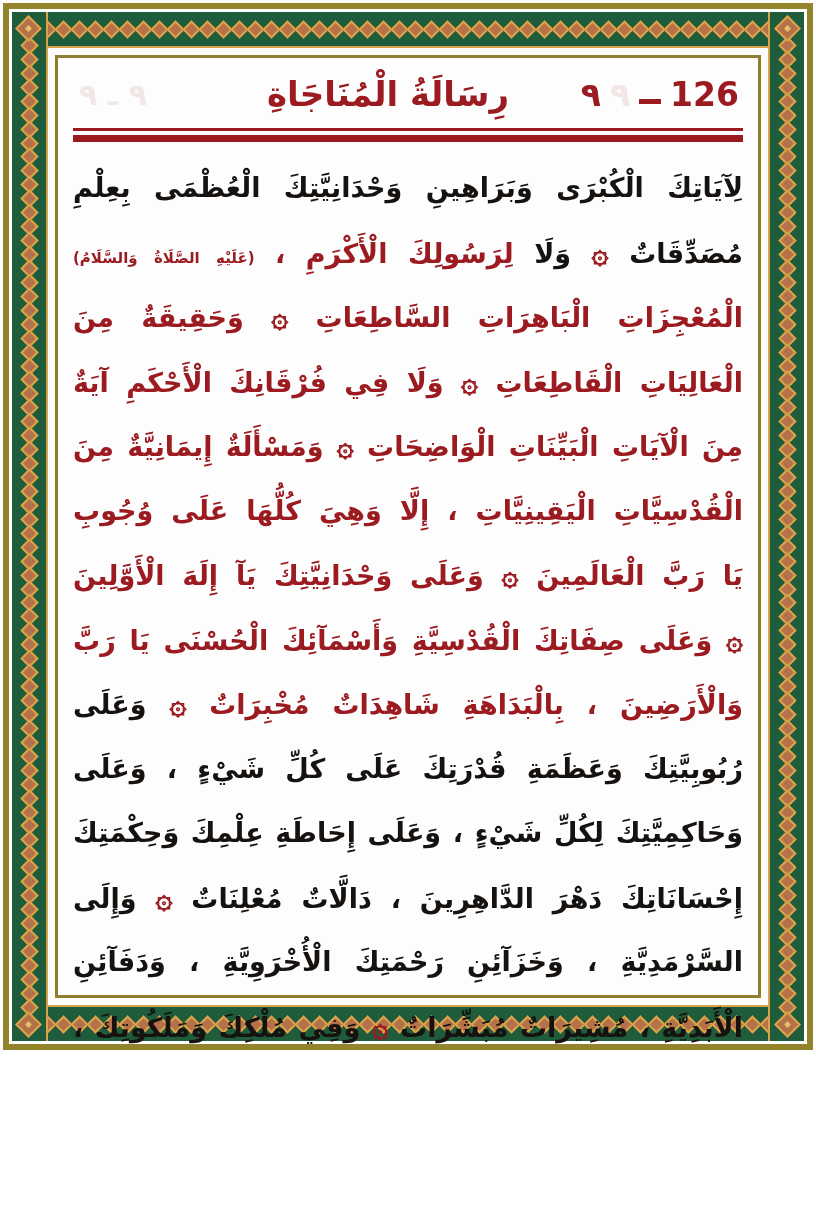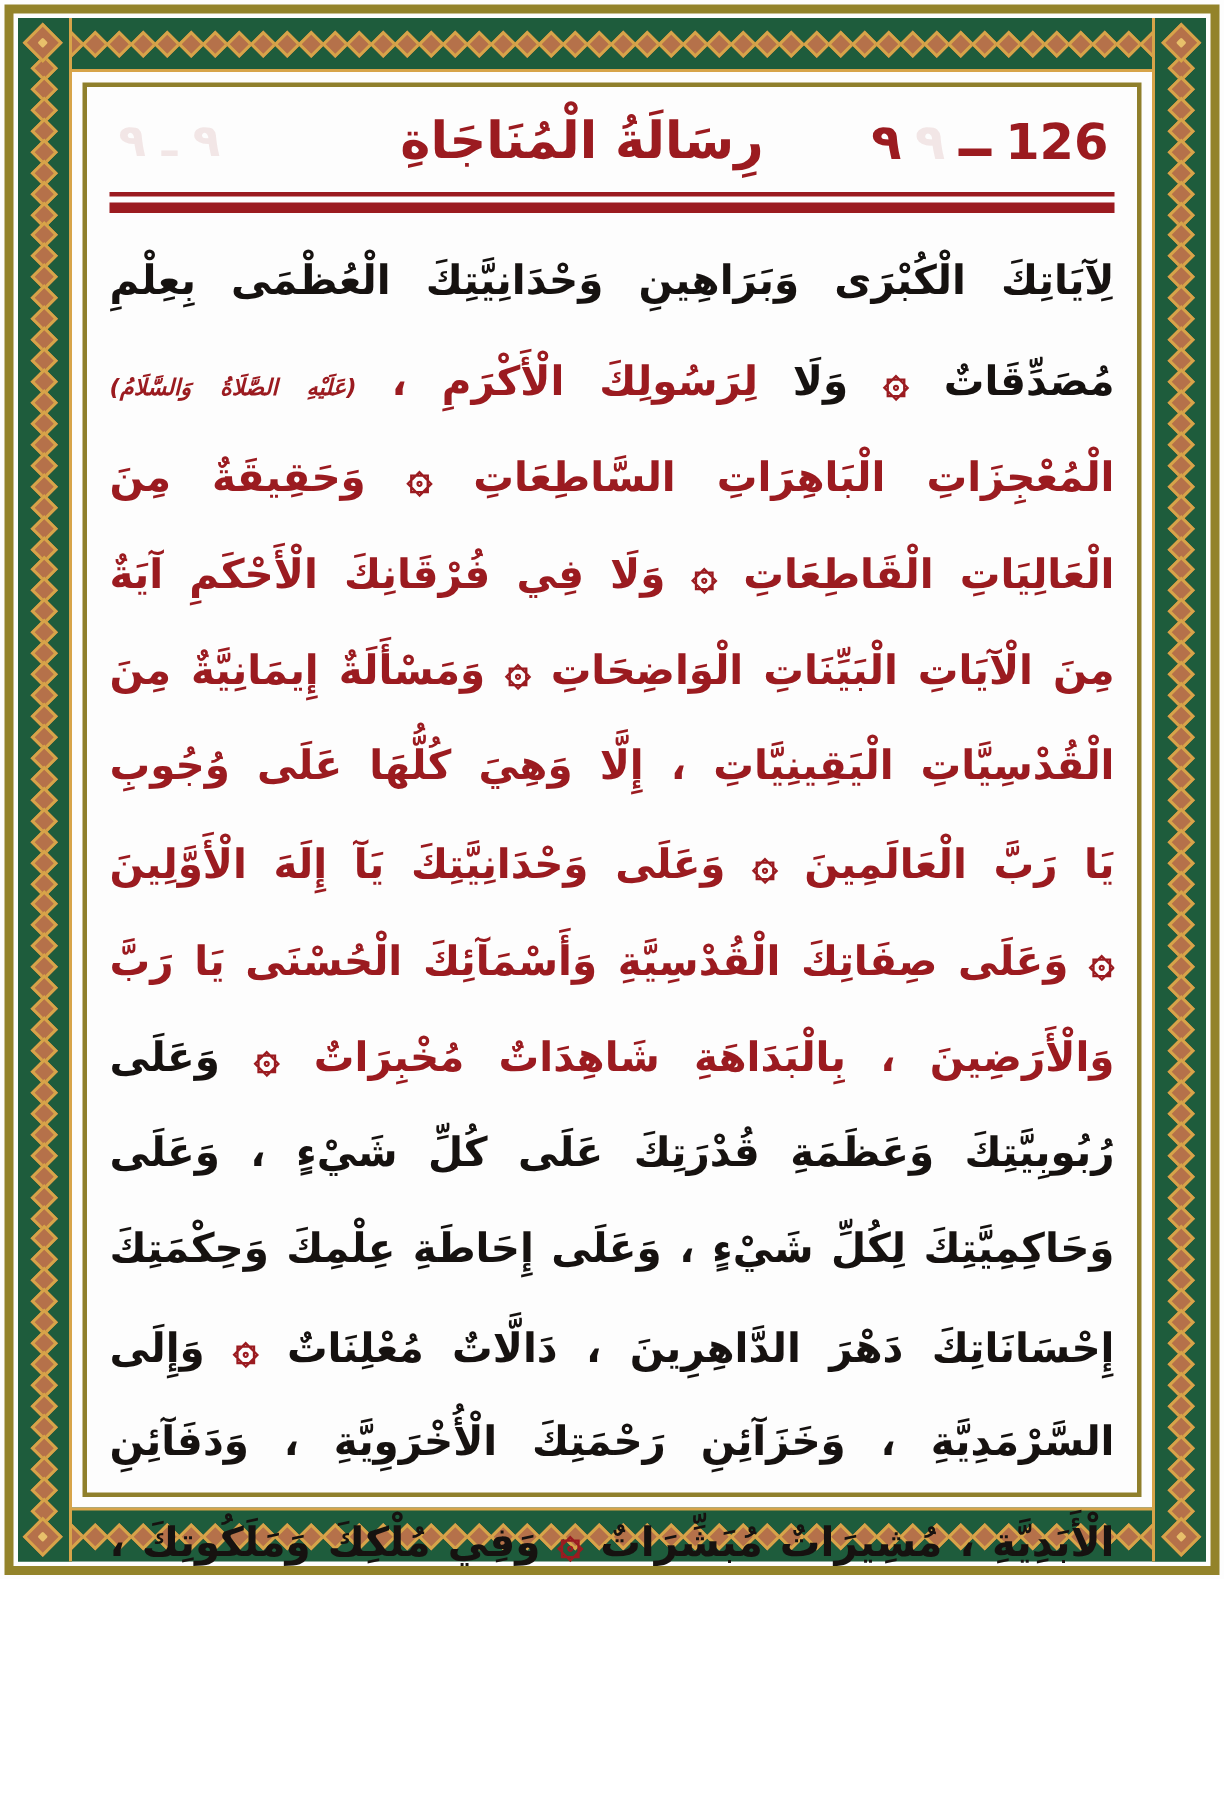--- a/index.html
+++ b/index.html
@@ -44,21 +44,21 @@
   .rule-gap{height:4px;}
   .rule-thick{height:7px;background:#9b1b20;}
 
   .text-block{margin-top:14px;direction:rtl;}
   .line{font-size:27px;font-weight:700;line-height:64.5px;height:64.5px;overflow:hidden;
         text-align:justify;text-align-last:justify;color:#161210;}
   .seg{}
   .black{color:#161210;}
   .red{color:#9b1b20;}
   .rosette{color:#9b1b20;font-size:29px;}
-  .small{font-size:15px;letter-spacing:-0.5px;font-style:italic;}
+  .small{font-size:15px;letter-spacing:-0.5px;}
 </style>
 </head>
 <body>
 
 <div class="page">
 
   <div class="olive-outer"></div>
   <div class="band band-top chain">
       <span class="diamond"></span>
       <span class="diamond"></span>

